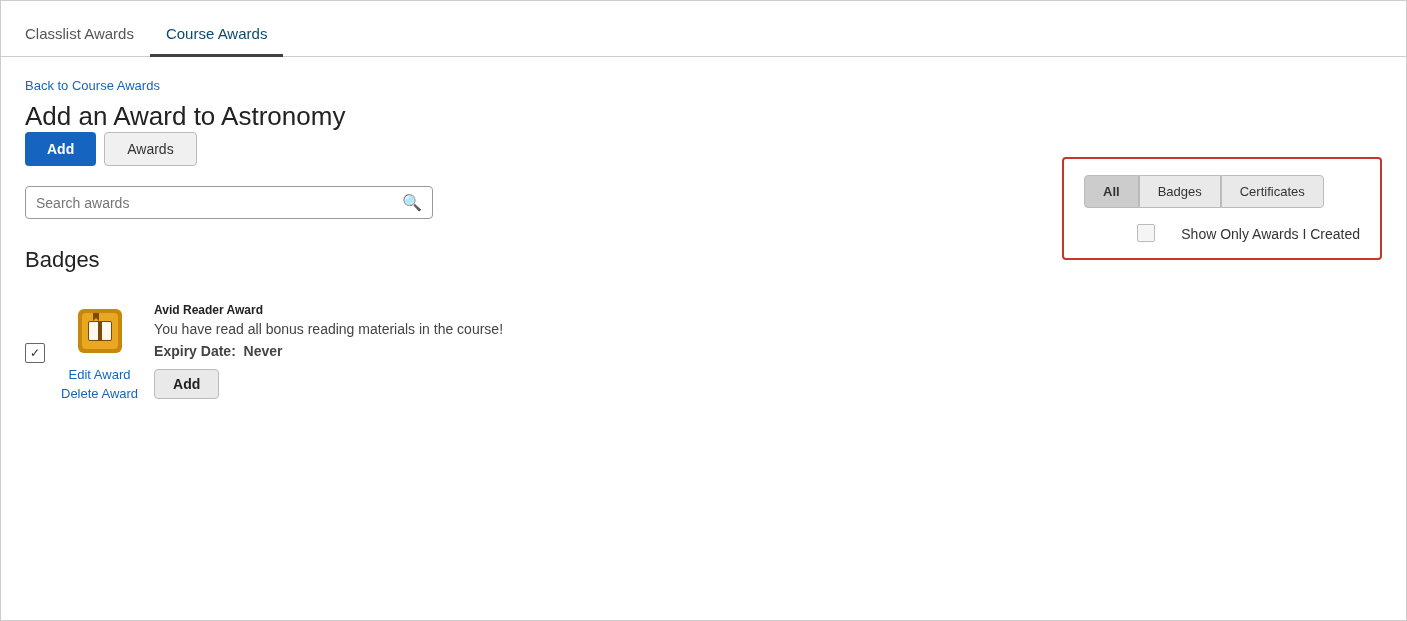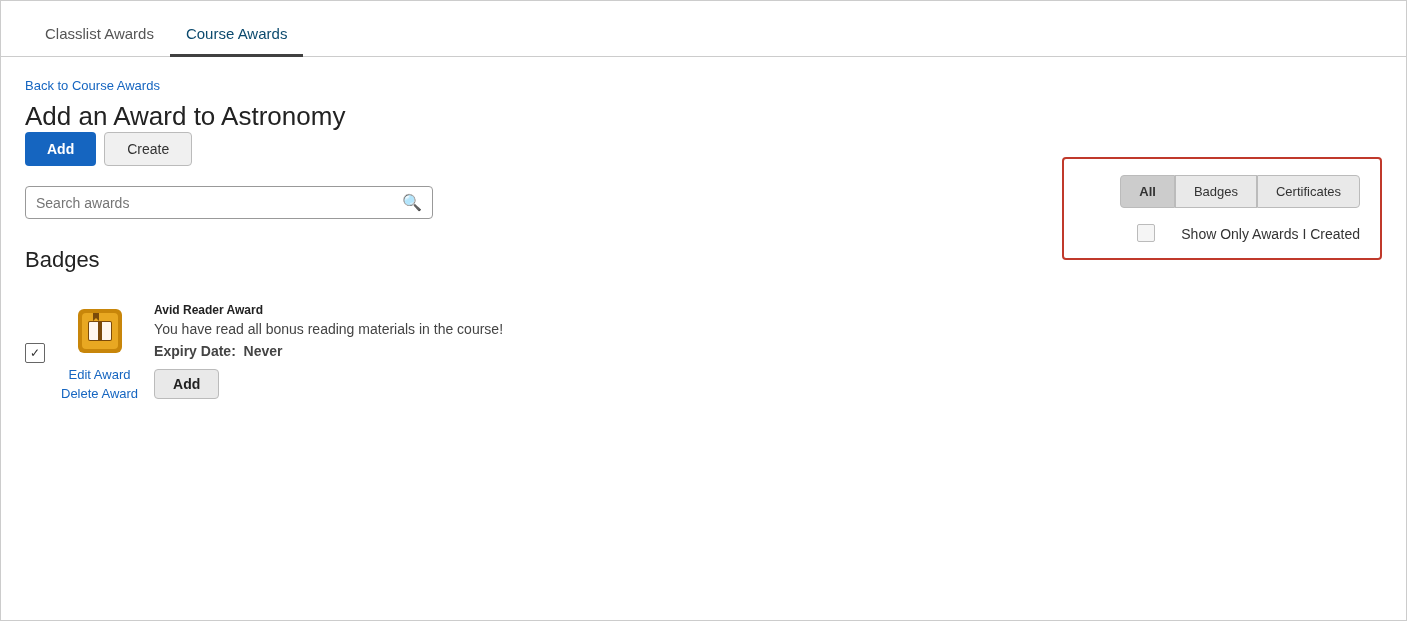--- a/index.html
+++ b/index.html
@@ -15,21 +15,21 @@
       background: #fff;
       position: relative;
       border: 1px solid #ccc;
     }
 
     
     .tab-bar {
       display: flex;
       align-items: flex-end;
       border-bottom: 1px solid #ccc;
-      padding: 0 28px;
+      padding: 0 8px;
       height: 56px;
     }
     .tab {
       padding: 12px 16px;
       cursor: pointer;
       font-size: 15px;
       color: #555;
       border-bottom: 3px solid transparent;
       margin-bottom: -1px;
     }
@@ -119,21 +119,20 @@
       border-radius: 4px;
       padding: 16px 20px;
       width: 320px;
       background: #fff;
     }
 
     .filter-type-buttons {
       display: flex;
       gap: 0;
       margin-bottom: 16px;
-      justify-content: flex-end;
     }
     .filter-btn {
       padding: 8px 18px;
       border: 1px solid #bbb;
       background: #e9e9e9;
       cursor: pointer;
       font-size: 13px;
       color: #333;
     }
     .filter-btn:first-child { border-radius: 4px 0 0 4px; }
@@ -262,21 +261,21 @@
 
     
     <a class="back-link">Back to Course Awards</a>
 
     
     <h1 class="page-title">Add an Award to Astronomy</h1>
 
     
     <div class="action-buttons">
       <button class="btn-add">Add</button>
-      <button class="btn-create">Create</button>
+      <button class="btn-create">Awards</button>
     </div>
 
     
     <div class="search-container">
       <input type="text" placeholder="Search awards" style="">
       <span class="search-icon">🔍</span>
     </div>
 
     
     <div class="filter-panel">

